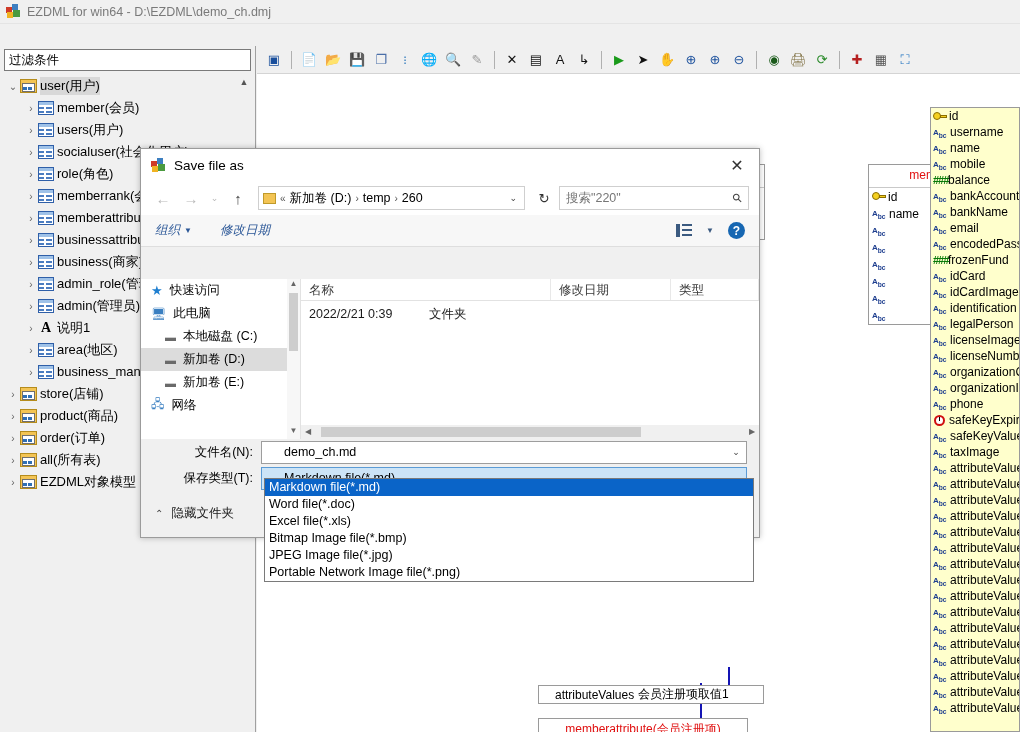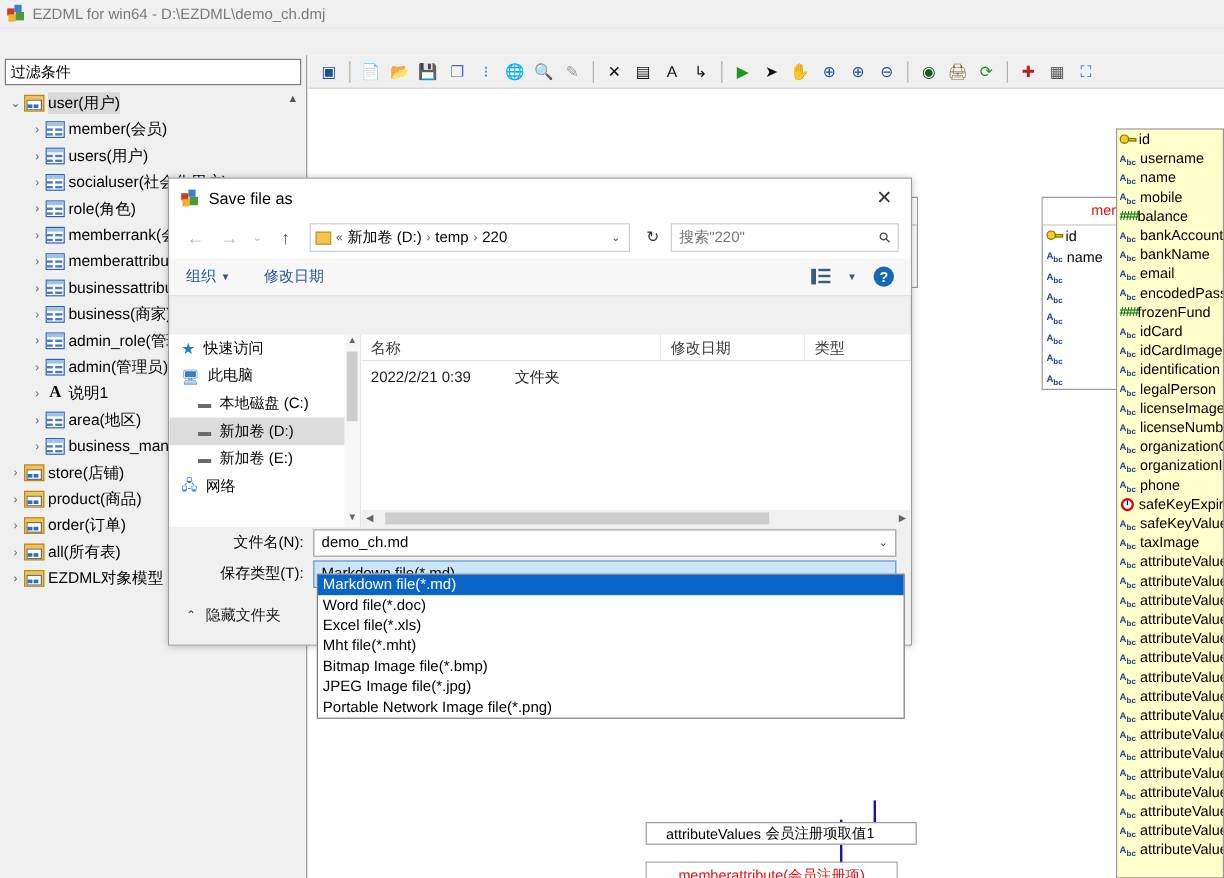--- a/index.html
+++ b/index.html
@@ -120,21 +120,21 @@
   .crumb .ctext{ color:#000; font-size:12.5px;}
   .crumb .cdrop{ margin-left:auto; color:#444; font-size:9px; padding-right:3px;}
   .refresh{ width:22px;height:24px;display:flex;align-items:center;justify-content:center;color:#333;font-size:13px;}
   .search{
     width:190px; height:24px; border:1px solid #cfcfcf; background:#fff; display:flex;
     align-items:center; padding:0 6px; color:#767676;
   }
   .search .mag{ margin-left:auto; color:#444; font-size:12px; transform:rotate(-45deg); }
   .dlg-cmd{ height:32px; background:#f7f7f7; border-bottom:1px solid #dedede;
             display:flex; align-items:center; padding:0 14px; gap:28px;}
-  .dlg-cmd .c{ color:#2b5797; font-size:12.5px; display:flex; align-items:center; gap:4px;}
+  .dlg-cmd .c{ color:#2b5797; font-size:12.5px; display:flex; align-items:center; gap:4px;font-style:italic;}
   .dlg-cmd .right{ margin-left:auto; display:flex; align-items:center; gap:14px;}
   .viewico{ width:16px;height:13px; position:relative;}
   .viewico i{ position:absolute; background:#3b5a80; }
   .viewico i:nth-child(1){left:0;top:0;width:4px;height:13px;}
   .viewico i:nth-child(2){left:6px;top:0;width:10px;height:2px;}
   .viewico i:nth-child(3){left:6px;top:5px;width:10px;height:2px;}
   .viewico i:nth-child(4){left:6px;top:10px;width:10px;height:2px;}
   .helpico{ width:17px;height:17px;border-radius:50%;background:#1767b2;color:#fff;
             font-size:12px;font-weight:bold;display:flex;align-items:center;justify-content:center;}
   .dlg-body{ position:absolute; left:0; right:0; top:130px; height:160px; display:flex; background:#fff;}
@@ -155,21 +155,21 @@
   .hscroll{ position:absolute; left:0; right:0; bottom:0; height:14px; background:#f0f0f0; display:flex;}
   .hscroll .ar{ width:14px; text-align:center; font-size:8px; color:#666; line-height:14px;}
   .hscroll .track{ flex:1; position:relative; background:#f0f0f0;}
   .hscroll .thumb{ position:absolute; left:6px; top:2px; width:320px; height:10px; background:#cdcdcd;}
   .dlg-fields{ position:absolute; left:0; right:0; top:290px; height:58px; background:#f0f0f0;}
   .frow3{ display:flex; align-items:center; height:26px; padding-left:10px; }
   .frow3 .lab{ width:110px; text-align:right; padding-right:8px; font-size:12.5px; color:#000;}
   .combo{ flex:1; height:23px; border:1px solid #9d9d9d; background:#fff; display:flex;
           align-items:center; padding-left:6px; font-size:12.5px; margin-right:12px; position:relative;}
   .combo.focus{ background:#cce4f7; border-color:#5b9bd5;}
-  .combo .cv{ flex:1; }
+  .combo .cv{ flex:1;margin-left:16px; }
   .combo .arrow{ width:20px; text-align:center; color:#444; font-size:9px;}
   .dlg-footer{ position:absolute; left:0; right:0; bottom:0; height:42px; background:#f0f0f0;}
   .hidefolders{ position:absolute; left:14px; top:10px; display:flex; align-items:center; gap:8px;
                 color:#1a1a1a; font-size:12.5px;}
   .hidefolders .car{ color:#444; font-size:10px;}
   .dropdown{
     position:absolute; left:264px; top:478px; width:490px;
     background:#fff; border:1px solid #7a7a7a; z-index:50; font-size:12.5px;
   }
   .dropdown .opt{ height:17px; line-height:17px; padding-left:4px; white-space:nowrap;}
@@ -751,21 +751,21 @@
       <span class="navbtn">→</span>
       <span class="navbtn sm">⌄</span>
       <span class="navbtn up">↑</span>
       <div class="crumb">
         <span class="cf"></span>
         <span class="sep">«</span>
         <span class="ctext">新加卷 (D:)</span>
         <span class="sep">›</span>
         <span class="ctext">temp</span>
         <span class="sep">›</span>
-        <span class="ctext">220</span>
+        <span class="ctext">260</span>
         <span class="cdrop">⌄</span>
       </div>
       <span class="refresh">↻</span>
       <div class="search">
         <span>搜索"220"</span>
         <span class="mag">⚲</span>
       </div>
     </div>
 
     <div class="dlg-cmd">
@@ -869,19 +869,18 @@
         <span class="car">⌃</span>
         <span>隐藏文件夹</span>
       </span>
     </div>
   </div>
 
   <div class="dropdown" id="dropdown-host">
       <div class="opt sel">Markdown file(*.md)</div>
       <div class="opt">Word file(*.doc)</div>
       <div class="opt">Excel file(*.xls)</div>
-      <div class="opt">Mht file(*.mht)</div>
       <div class="opt">Bitmap Image file(*.bmp)</div>
       <div class="opt">JPEG Image file(*.jpg)</div>
       <div class="opt">Portable Network Image file(*.png)</div>
     </div>
 
 </div>
 
 </body></html>

